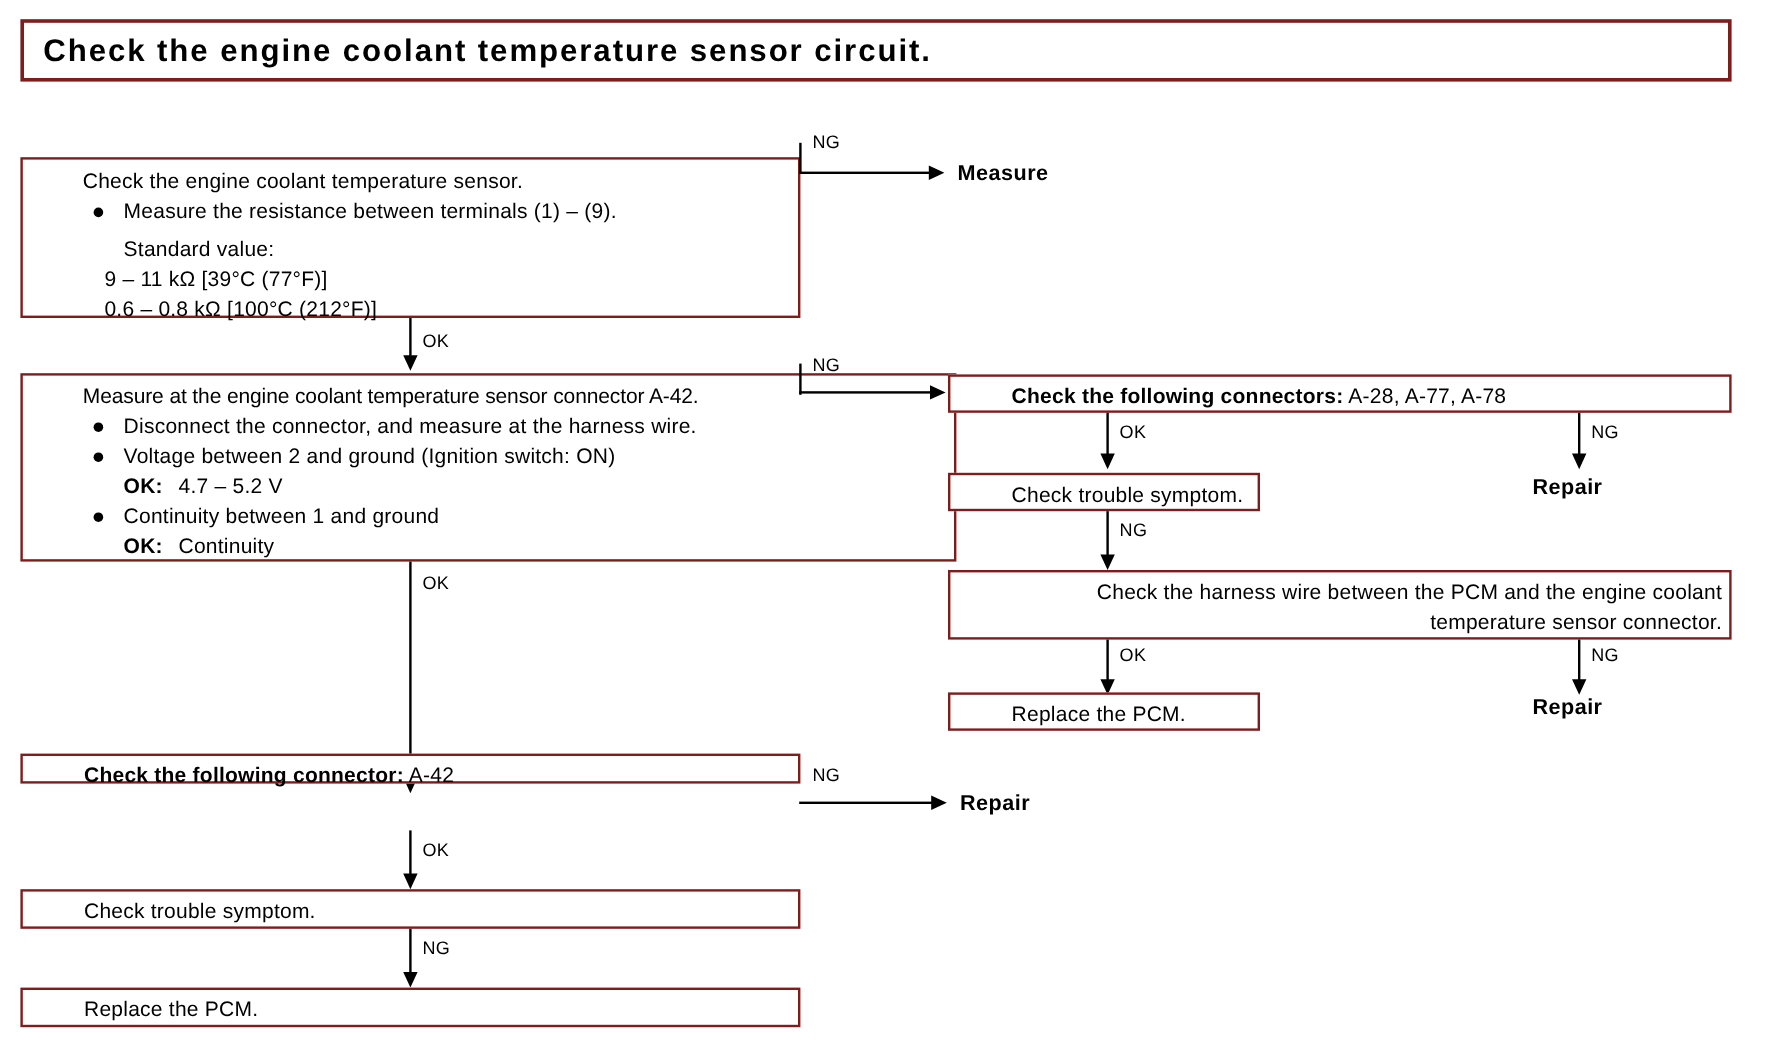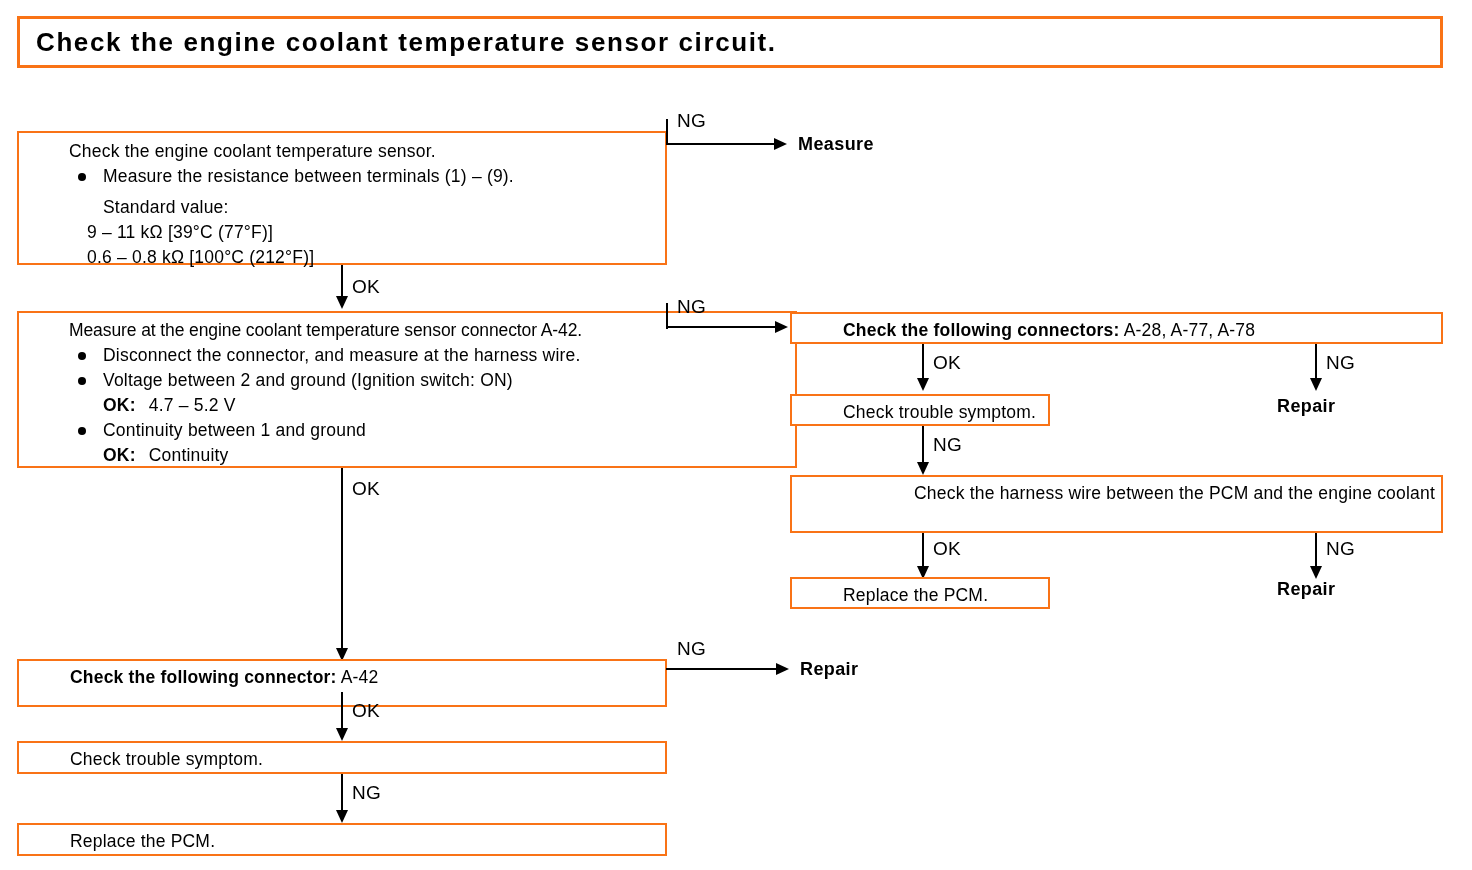--- a/index.html
+++ b/index.html
@@ -15,21 +15,21 @@
     background: #ffffff;
     font-family: "Liberation Sans", "DejaVu Sans", sans-serif;
     color: #000000;
     overflow: hidden;
   }
 
   
   .box {
     position: absolute;
     box-sizing: border-box;
-    border: 2px solid #f97316;
+    border: 2px solid #7f1d1d;
     background: #fff;
   }
   .title-box {
     border-width: 3px;
     display: flex;
     align-items: center;
     padding-left: 16px;
   }
   .title-text {
     font-size: 26px;
@@ -118,21 +118,21 @@
   .arrow-right {
     position: absolute;
     width: 0;
     height: 0;
     border-top: 6px solid transparent;
     border-bottom: 6px solid transparent;
     border-left: 13px solid #000;
   }
   .edge-label {
     position: absolute;
-    font-size: 19px;
+    font-size: 15px;
     letter-spacing: 0.3px;
     white-space: nowrap;
   }
 </style>
 </head>
 <body>
 
 <div id="page">
 
   <div class="box title-box" style="left:17px; top:16px; width:1426px; height:52px;">
@@ -209,39 +209,40 @@
     </div>
   </div>
 
   <div class="vline" style="left:922px; top:426px; height:42px;"></div>
   <div class="arrow-down" style="left:917px; top:462px;"></div>
   <div class="edge-label" style="left:933px; top:434px;">NG</div>
 
   <div class="box" style="left:790px; top:475px; width:653px; height:58px;text-align:right;">
     <div class="box-inner" style="top:4px; left:9px;">
       <div class="line">Check the harness wire between the PCM and the engine coolant</div>
+      <div class="line">temperature sensor connector.</div>
     </div>
   </div>
 
   <div class="vline" style="left:922px; top:533px; height:38px;"></div>
   <div class="arrow-down" style="left:917px; top:566px;"></div>
   <div class="edge-label" style="left:933px; top:538px;">OK</div>
 
   <div class="vline" style="left:1315px; top:533px; height:38px;"></div>
   <div class="arrow-down" style="left:1310px; top:566px;"></div>
   <div class="edge-label" style="left:1326px; top:538px;">NG</div>
   <div class="terminal" style="left:1277px; top:579px;">Repair</div>
 
   <div class="box" style="left:790px; top:577px; width:260px; height:32px;">
     <div class="box-inner" style="top:4px; left:9px;">
       <div class="line">Replace the PCM.</div>
     </div>
   </div>
 
-  <div class="box" style="left:17px; top:659px; width:650px; height:48px;">
+  <div class="box" style="left:17px; top:628px; width:650px; height:25px;">
     <div class="box-inner" style="top:4px; left:9px;">
       <div class="line">
         <span class="b">Check the following connector:</span>
         <span class="n">A-42</span>
       </div>
     </div>
   </div>
 
   <div class="hline" style="left:666px; top:668px; width:112px;"></div>
   <div class="arrow-right" style="left:776px; top:663px;"></div>

